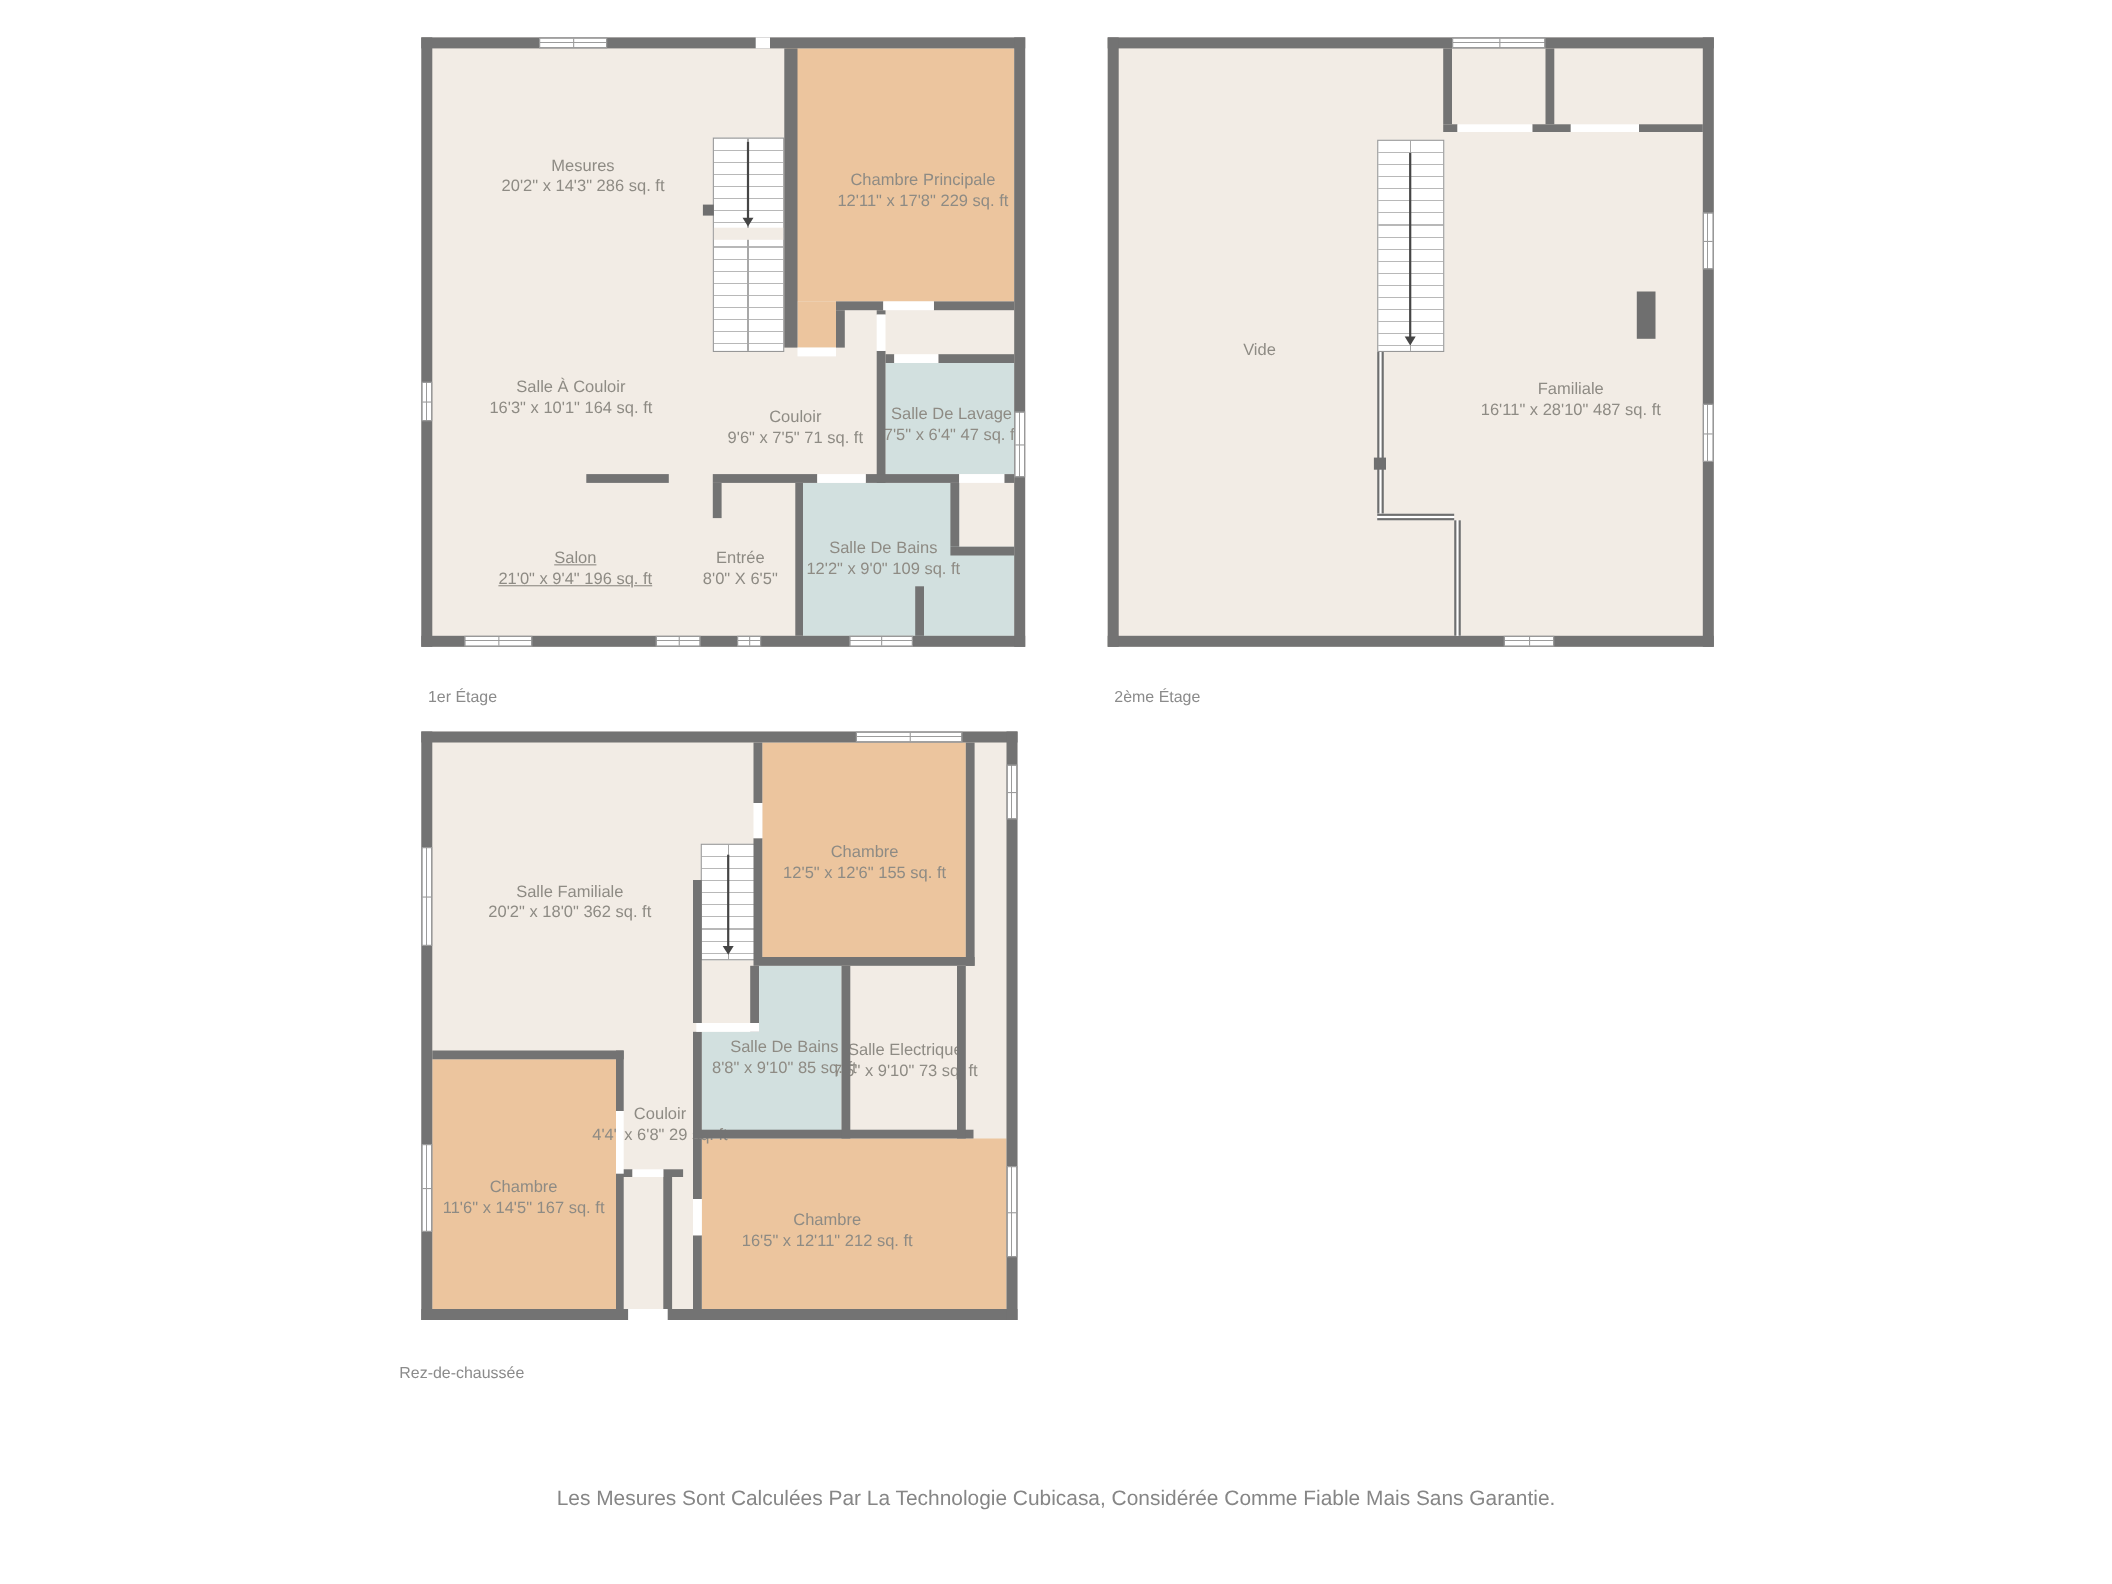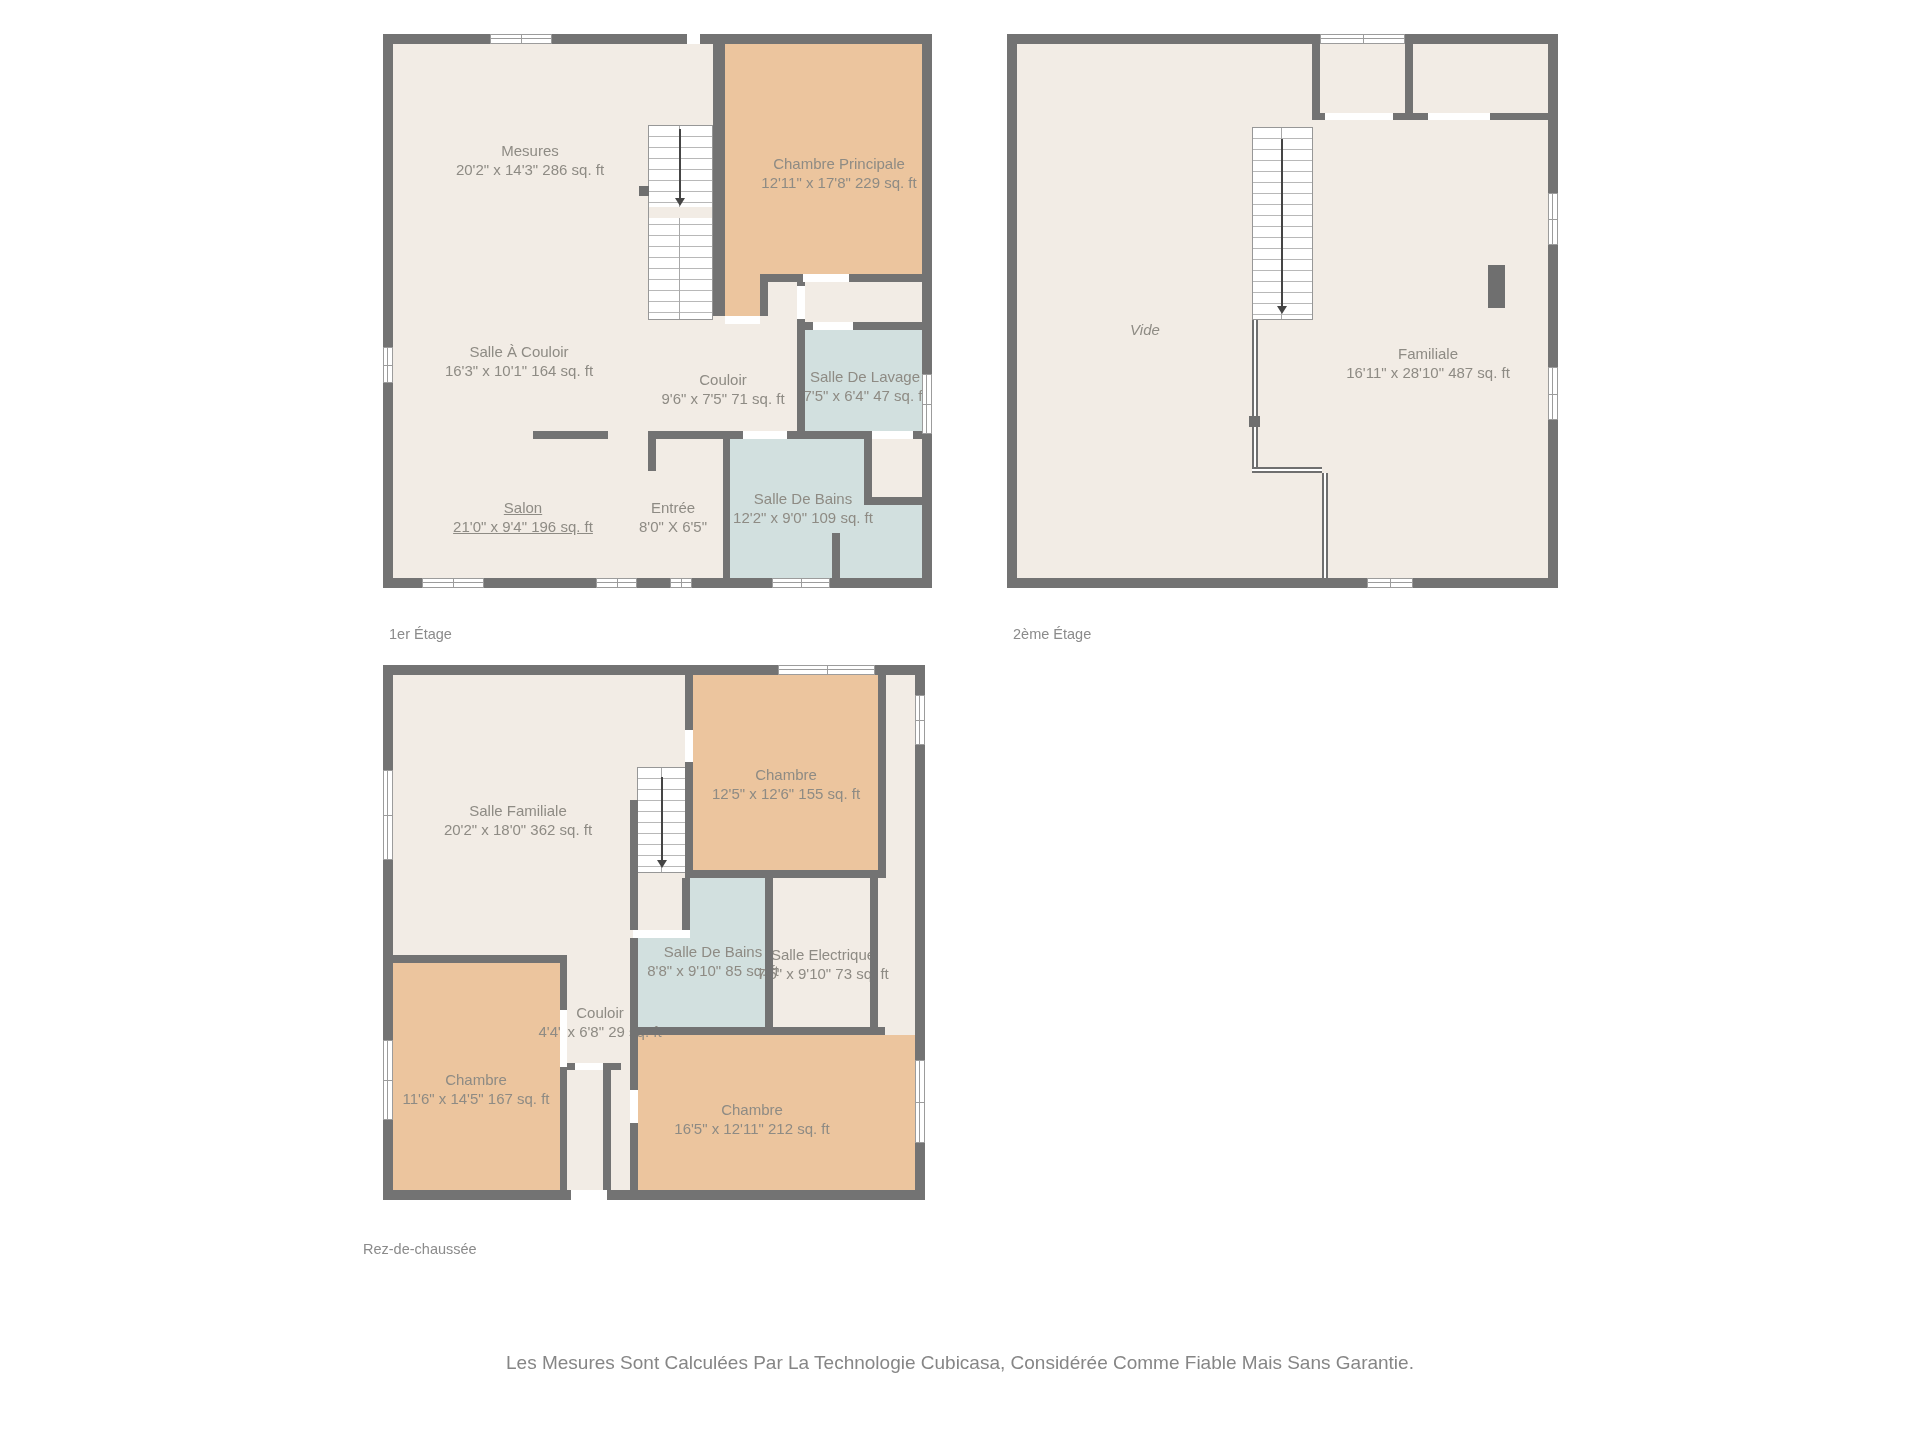--- a/index.html
+++ b/index.html
@@ -146,21 +146,21 @@
   <div class="rail-h" style="left:245px;top:433px;width:70px;height:6px;"></div>
   <div class="rail-v" style="left:315px;top:439px;width:6px;height:105px;"></div>
   <div class="post" style="left:242px;top:382px;width:11px;height:11px;"></div>
 
   <div class="post" style="left:481px;top:231px;width:17px;height:43px;"></div>
 
   <div class="win win-v" style="left:541px;top:159px;width:10px;height:52px;"></div>
   <div class="win win-v" style="left:541px;top:333px;width:10px;height:53px;"></div>
   <div class="win win-h" style="left:360px;top:544px;width:46px;height:10px;"></div>
 
-  <div class="label" style="left:138px;top:295px;font-style:italic;">
+  <div class="label" style="left:138px;top:284px;">
     <div>Vide</div>
 
   </div>
   <div class="label" style="left:421px;top:329px;">
     <div>Familiale</div>
     <div>16'11" x 28'10" 487 sq. ft</div>
   </div>
 </div>
 <div class="title" style="left:1013px;top:626px;">2ème Étage</div>
 

